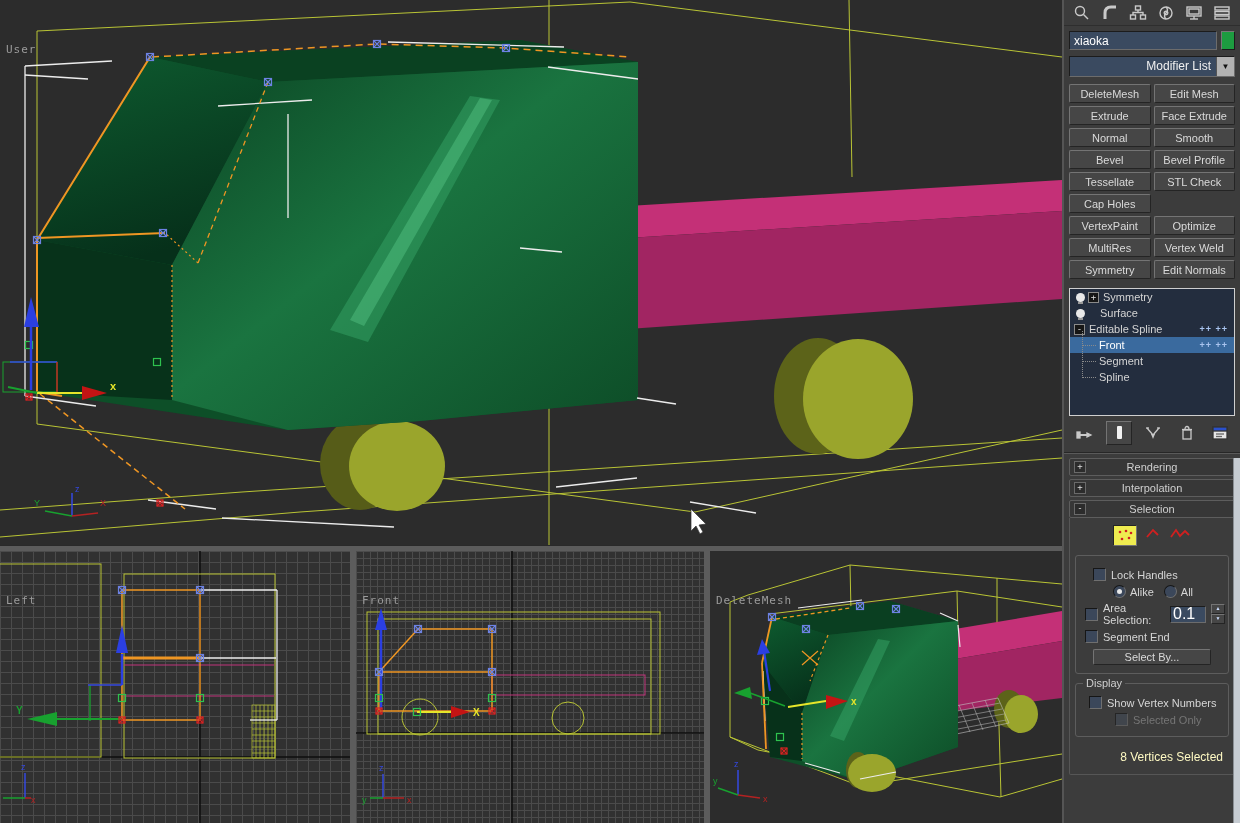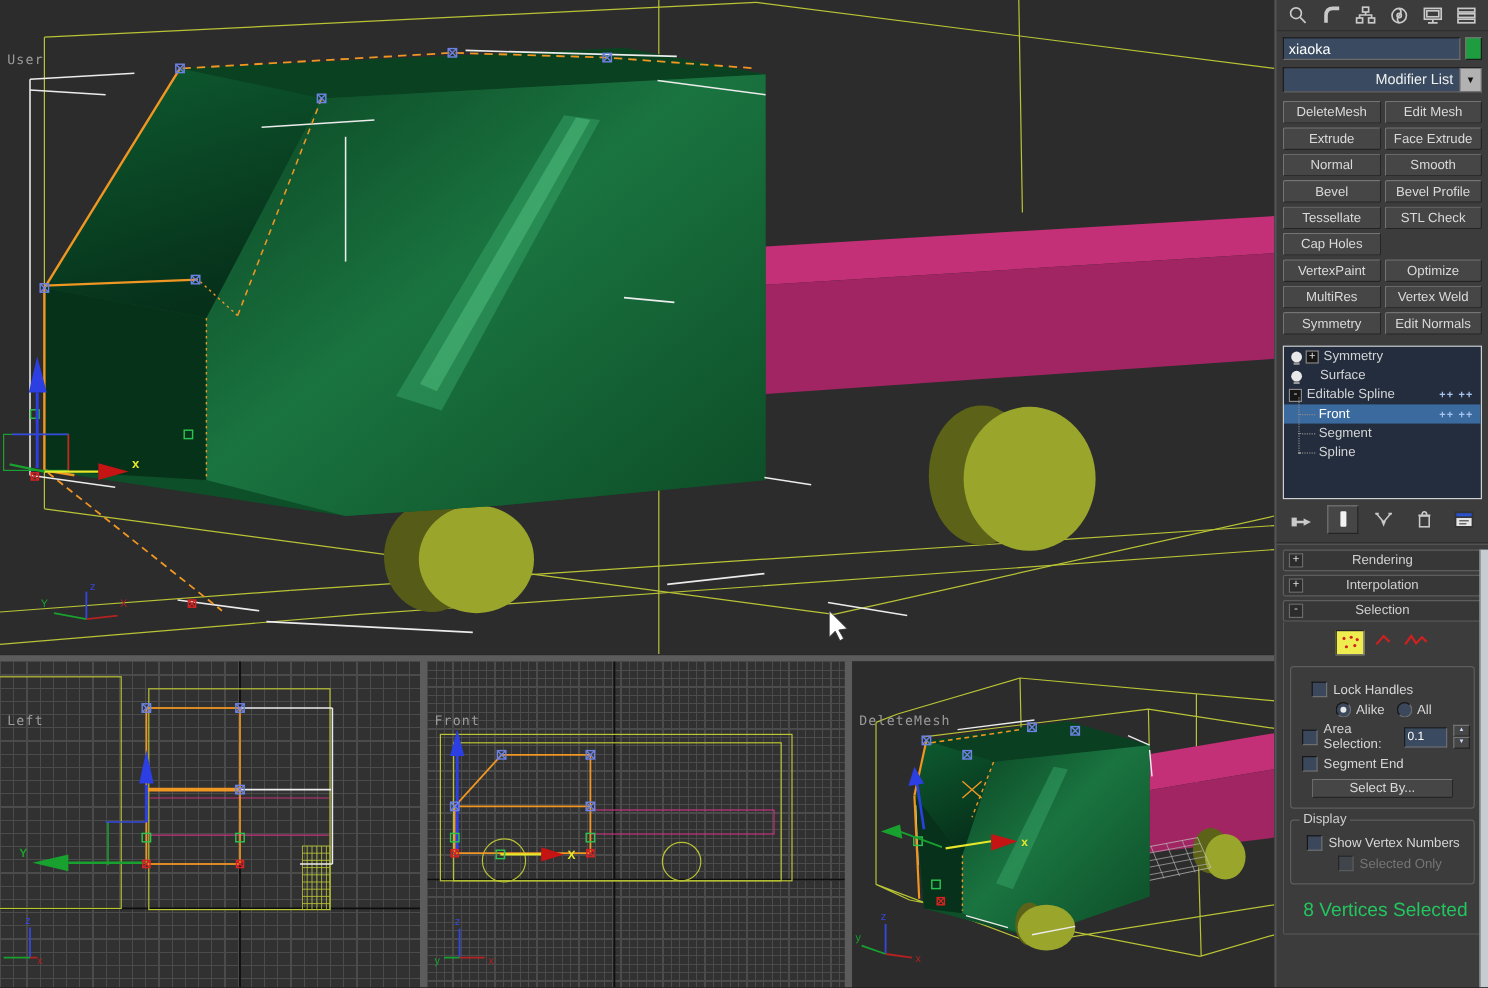--- a/index.html
+++ b/index.html
@@ -63,27 +63,27 @@
   .pbtn{width:66px;height:18px;background:#464646;border:1px solid;border-color:#747474 #242424 #242424 #747474;border-radius:2px;color:#dadada;font-size:11px;display:flex;align-items:center;justify-content:center;}
   .pbtn.disabled{color:#757575;}
   .cb{width:11px;height:11px;background:#3b475a;border:1px solid;border-color:#161616 #6f6f6f #6f6f6f #161616;display:inline-block;flex:none;}
   .cb.disabled{background:#444c58;opacity:.6;}
   .radio{width:11px;height:11px;border-radius:50%;background:#3b475a;border:1px solid;border-color:#161616 #6f6f6f #6f6f6f #161616;display:inline-block;position:relative;flex:none;}
   .radio.checked::after{content:"";position:absolute;left:3px;top:3px;width:5px;height:5px;border-radius:50%;background:#e8e8e8;}
   .ctl-row{display:flex;align-items:center;gap:5px;margin:4px 0 4px 14px;color:#d6d6d6;}
   .ctl-row.radio-row{margin-left:28px;gap:4px;}
   .ctl-row.radio-row .radio{margin-left:6px;}
   .ctl-row .dim{color:#757575;}
-  #area-input{width:30px;height:15px;background:#3a4a60;color:#fff;border:1px solid;border-color:#1c1c1c #6c6c6c #6c6c6c #1c1c1c;font-size:10px;padding:0 2px;font-family:"Liberation Sans",sans-serif;}
+  #area-input{width:30px;height:15px;background:#3a4a60;color:#fff;border:1px solid;border-color:#1c1c1c #6c6c6c #6c6c6c #1c1c1c;font-size:16px;padding:0 2px;font-family:"Liberation Sans",sans-serif;}
   #spinner{display:inline-flex;flex-direction:column;}
   #spinner span{width:12px;height:8px;background:#464646;border:1px solid;border-color:#747474 #242424 #242424 #747474;color:#cfe0ff;font-size:5px;line-height:6px;text-align:center;}
   #select-by{width:118px;height:16px;margin:6px auto 2px auto;}
   #disp-group .ctl-row{margin-left:10px;}
   #disp-group .ctl-row.inner{margin-left:36px;}
-  #status-line{text-align:right;padding:8px 8px 6px 0;color:#22c55e;font-size:16px;}
+  #status-line{text-align:right;padding:8px 8px 6px 0;color:#fef9c3;font-size:12px;}
   #panel-scrollbar{position:absolute;left:1233px;top:458px;width:7px;height:365px;background:#c6ccd2;border-left:1px solid #8a8f94;}
 </style>
 </head>
 <body>
 
 <div id="app">
 
   <div id="vp-user" class="vp">
     <svg width="1062" height="545">
       <defs>

